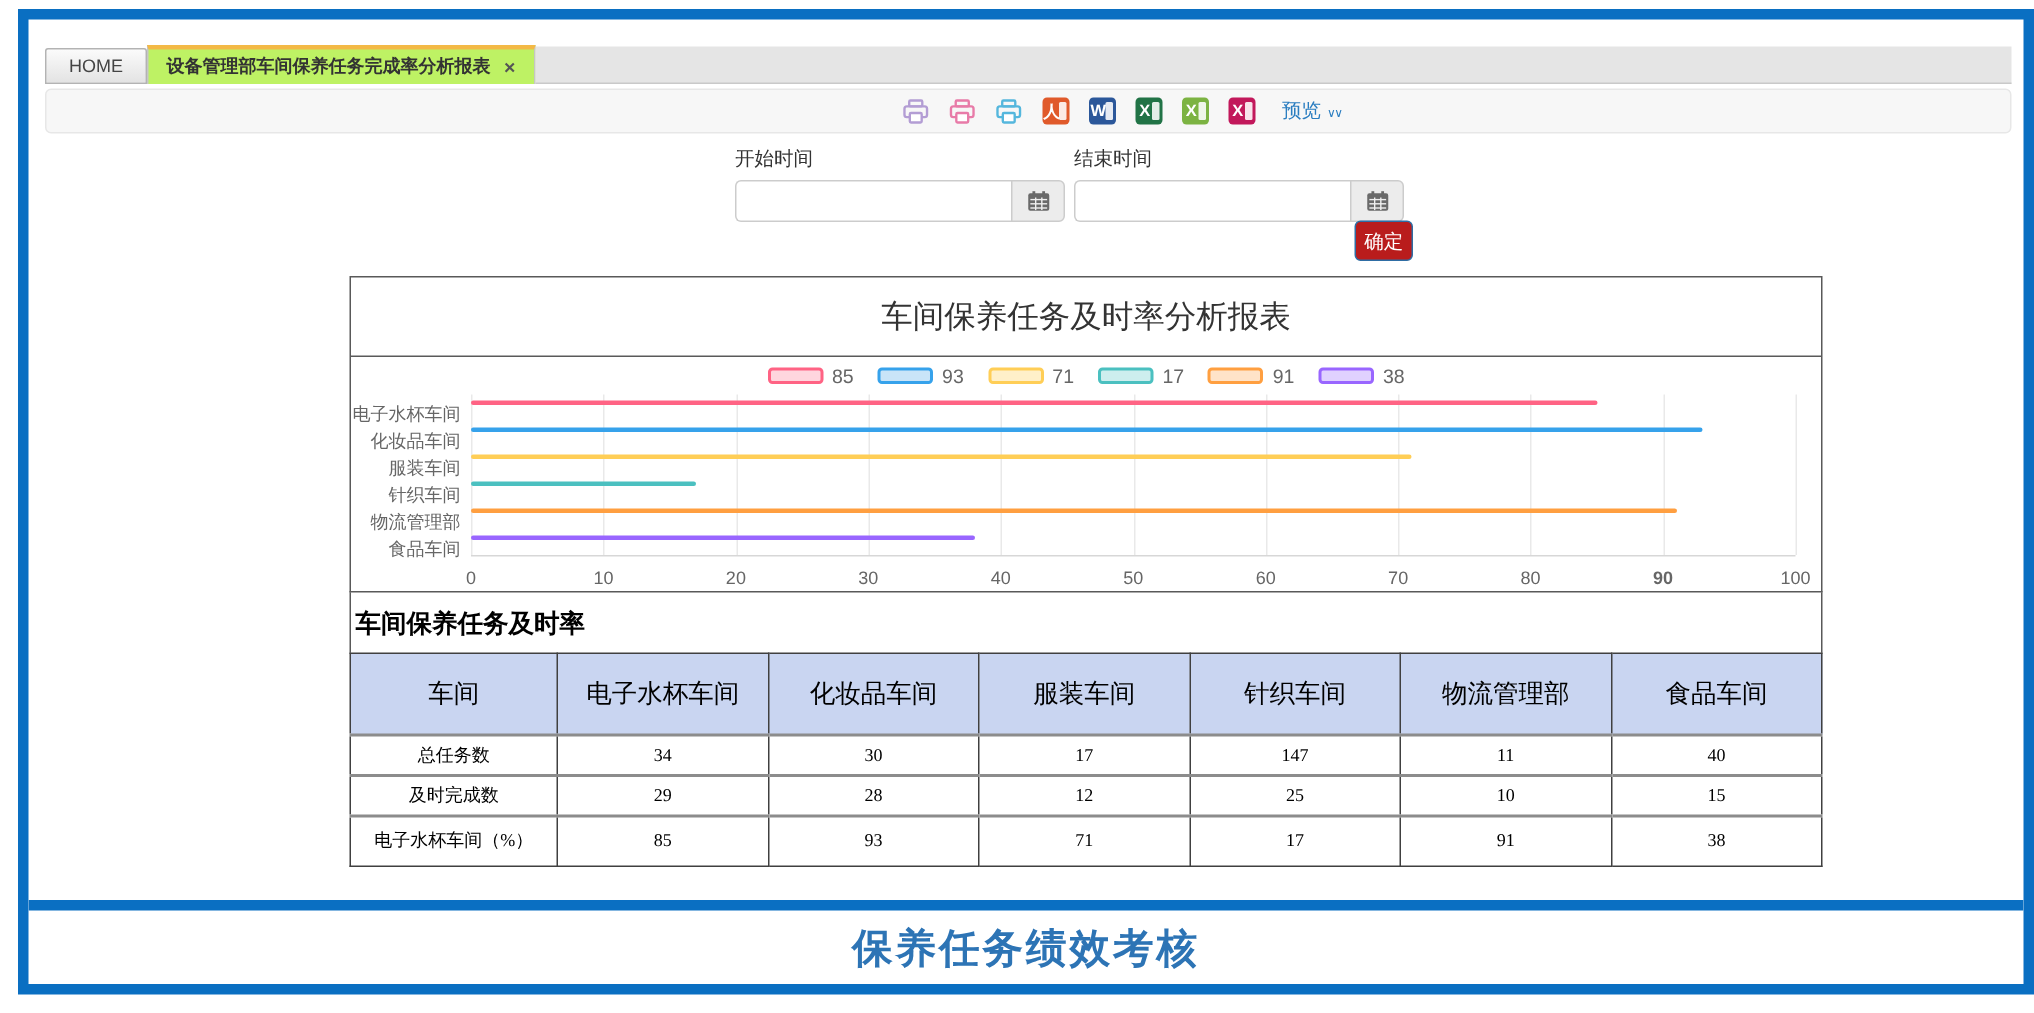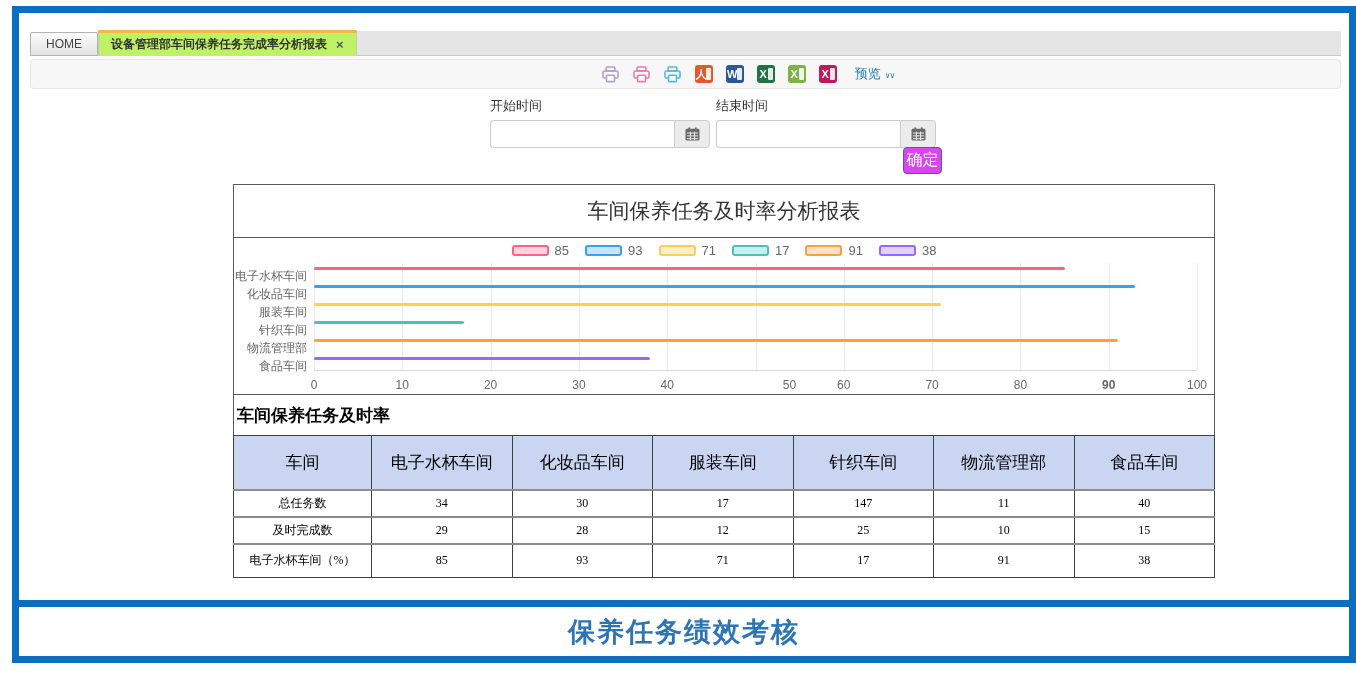--- a/index.html
+++ b/index.html
@@ -58,22 +58,22 @@
     flex:1; min-width:0; border:1px solid #ccc; border-right:none;
     border-radius:4px 0 0 4px; padding:0 8px; font-size:13px; outline:none;
     font-family:"Liberation Sans",sans-serif;
   }
   .addon {
     width:36px; background:#ececec; border:1px solid #ccc;
     border-radius:0 4px 4px 0; display:flex; align-items:center; justify-content:center; cursor:pointer;
   }
   .btn-confirm {
     position:absolute; left:884px; top:58px; width:39px; height:27px;
-    background:#d946ef; border:1px solid #2e6da4; border-radius:4px;
-    color:#fff; font-size:16px; display:flex; align-items:center; justify-content:center; cursor:pointer;
+    background:#b91c1c; border:1px solid #2e6da4; border-radius:4px;
+    color:#fff; font-size:13px; display:flex; align-items:center; justify-content:center; cursor:pointer;
   }
 
   
   .report { width:982px; margin-left:214px; }
   .r-title {
     height:54px; border:1px solid #595959; display:flex; align-items:center;
     justify-content:center; font-size:21px; color:#333;
   }
   .r-chart { border:1px solid #595959; border-top:none; padding-bottom:2px; }
   .legend { height:25px; display:flex; align-items:center; justify-content:center; gap:16px; }
@@ -312,21 +312,21 @@
                 <div class="bar" style="width: 38%; background: rgb(153, 102, 255);"></div>
               </div>
             </div>
         </div>
         <div class="xaxis">
             <span class="xtick" style="left: 0%;">0</span>
             <span class="xtick" style="left: 10%;">10</span>
             <span class="xtick" style="left: 20%;">20</span>
             <span class="xtick" style="left: 30%;">30</span>
             <span class="xtick" style="left: 40%;">40</span>
-            <span class="xtick" style="left: 50%; margin-left: 34px;">50</span>
+            <span class="xtick" style="left: 50%;">50</span>
             <span class="xtick" style="left: 60%;">60</span>
             <span class="xtick" style="left: 70%;">70</span>
             <span class="xtick" style="left: 80%;">80</span>
             <span class="xtick" style="left: 90%; font-weight: bold;">90</span>
             <span class="xtick" style="left: 100%;">100</span>
           </div>
       </div>
 
       <div class="r-section">车间保养任务及时率</div>
 

